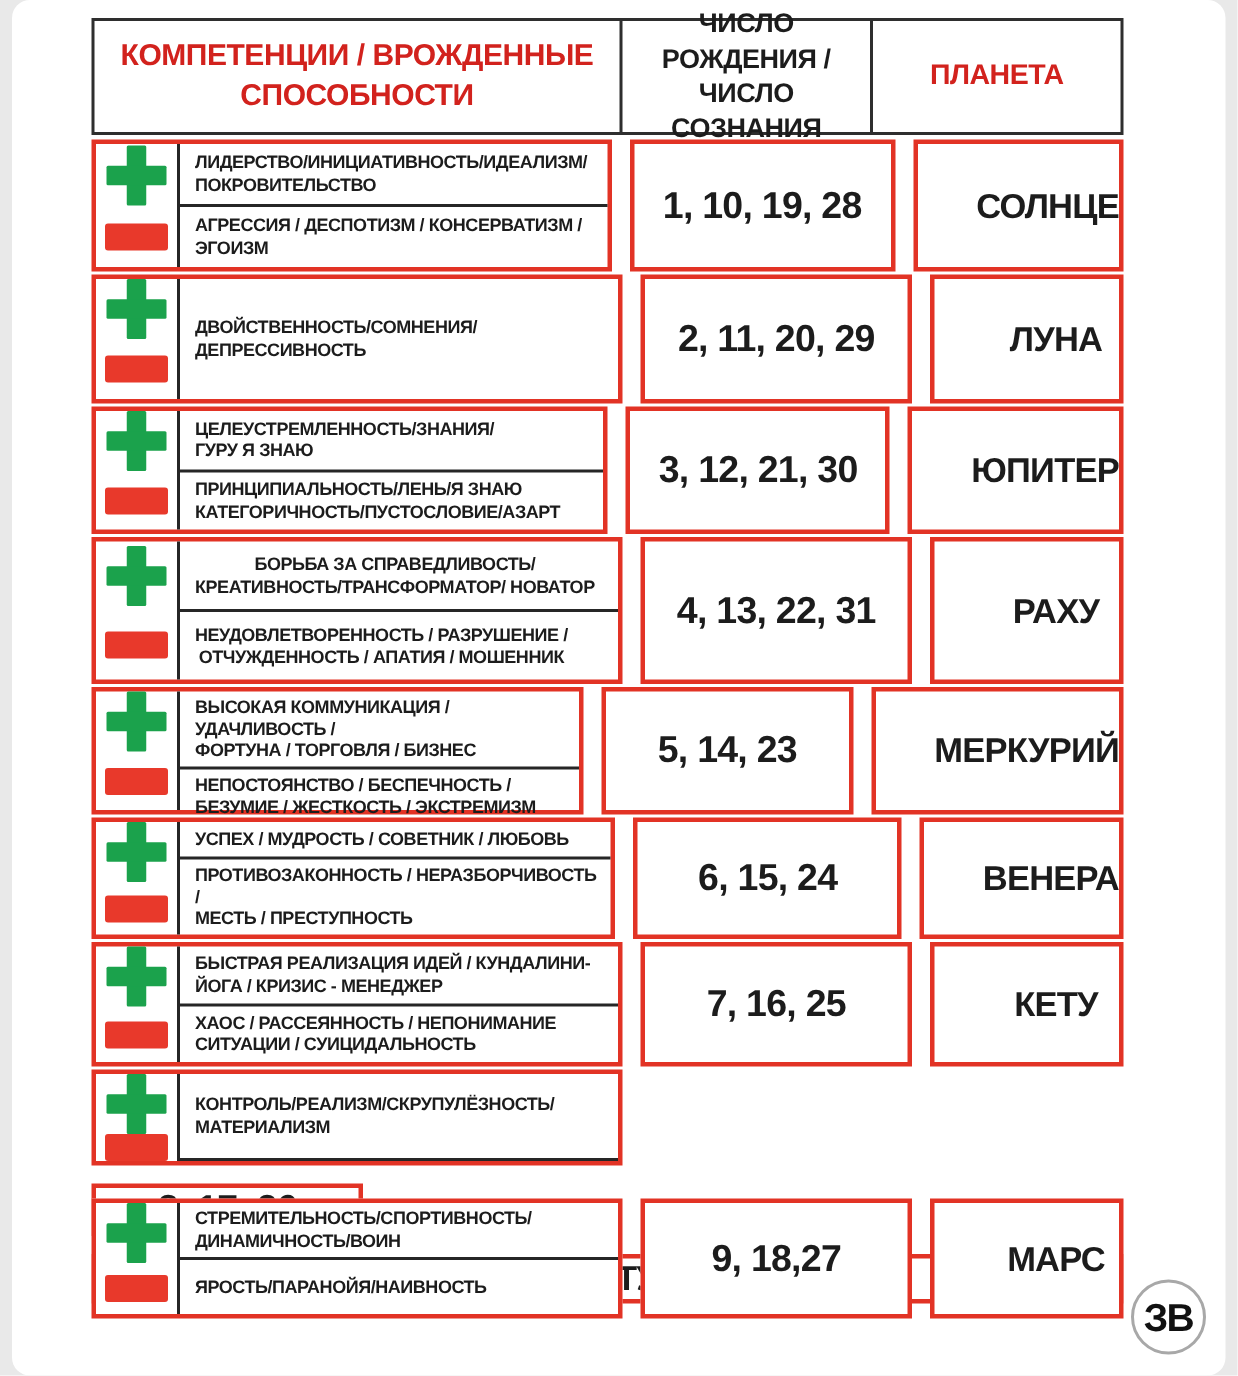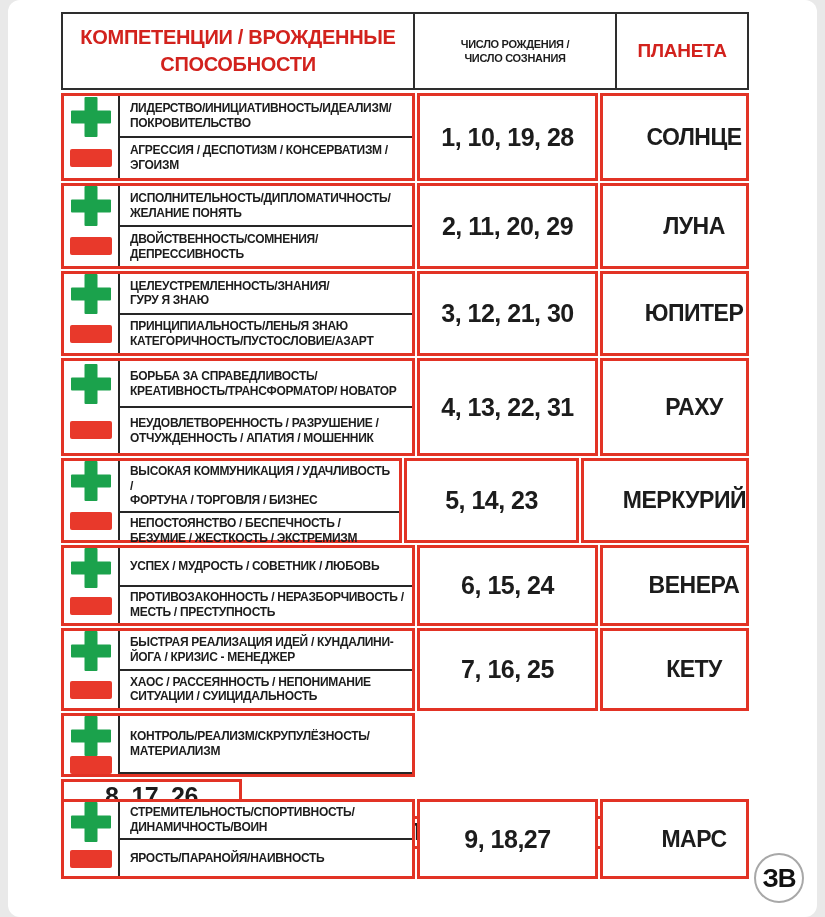--- a/index.html
+++ b/index.html
@@ -24,33 +24,33 @@
   .h-cell{
     display:flex;align-items:center;justify-content:center;
     text-align:center;font-weight:bold;white-space:pre-line;
     box-sizing:border-box;
   }
   .h-comp{
     width:352px;border-right:2px solid #2e2e2e;
     color:var(--header-red);font-size:20px;line-height:1.35;letter-spacing:-0.3px;
   }
   .h-numbers{
-    width:202px;border-right:2px solid #2e2e2e;
-    color:var(--text-black);font-size:11px;line-height:1.3;letter-spacing:-0.3px;
+    width:167px;border-right:2px solid #2e2e2e;
+    color:var(--text-black);font-size:18px;line-height:1.3;letter-spacing:-0.3px;
   }
   .h-planet{
     flex:1;color:var(--header-red);font-size:19px;letter-spacing:-0.3px;
   }
   
   .tbody{margin-top:3px;display:flex;flex-direction:column;gap:2px;}
-  .row{display:flex;gap:2px;}
+  .row{display:flex;gap:12px;}
   .row:nth-child(1){height:88px;}
   .row:nth-child(2){height:86px;}
   .row:nth-child(3){height:85px;}
-  .row:nth-child(4){height:98px;}
+  .row:nth-child(4){height:98px;text-align:center;}
   .row:nth-child(5){height:85px;}
   .row:nth-child(6){height:81px;}
   .row:nth-child(7){height:83px;}
   .row:nth-child(8){height:84px;flex-direction:column;}
   .row:nth-child(9){height:80px;}
   .cell{
     box-sizing:border-box;border:3px solid var(--accent-red);background:#fff;
   }
   .left-box{width:354px;display:flex;}
   .icon-col{
@@ -137,22 +137,20 @@
           <div class="plus-icon">
             <span class="pv"></span>
                   <span class="ph"></span>
           </div>
         </div>
         <div class="icon-half">
           <div class="minus-icon"></div>
         </div>
       </div>
       <div class="traits-col">
-        <div class="trait plus-trait">ИСПОЛНИТЕЛЬНОСТЬ/ДИПЛОМАТИЧНОСТЬ/
-ЖЕЛАНИЕ ПОНЯТЬ</div>
         <div class="trait minus-trait">ДВОЙСТВЕННОСТЬ/СОМНЕНИЯ/
 ДЕПРЕССИВНОСТЬ</div>
       </div>
     </div>
     <div class="cell numbers-box">2, 11, 20, 29</div>
     <div class="cell planet-box">ЛУНА</div>
   </div>
 
   <div class="row">
     <div class="cell left-box">

